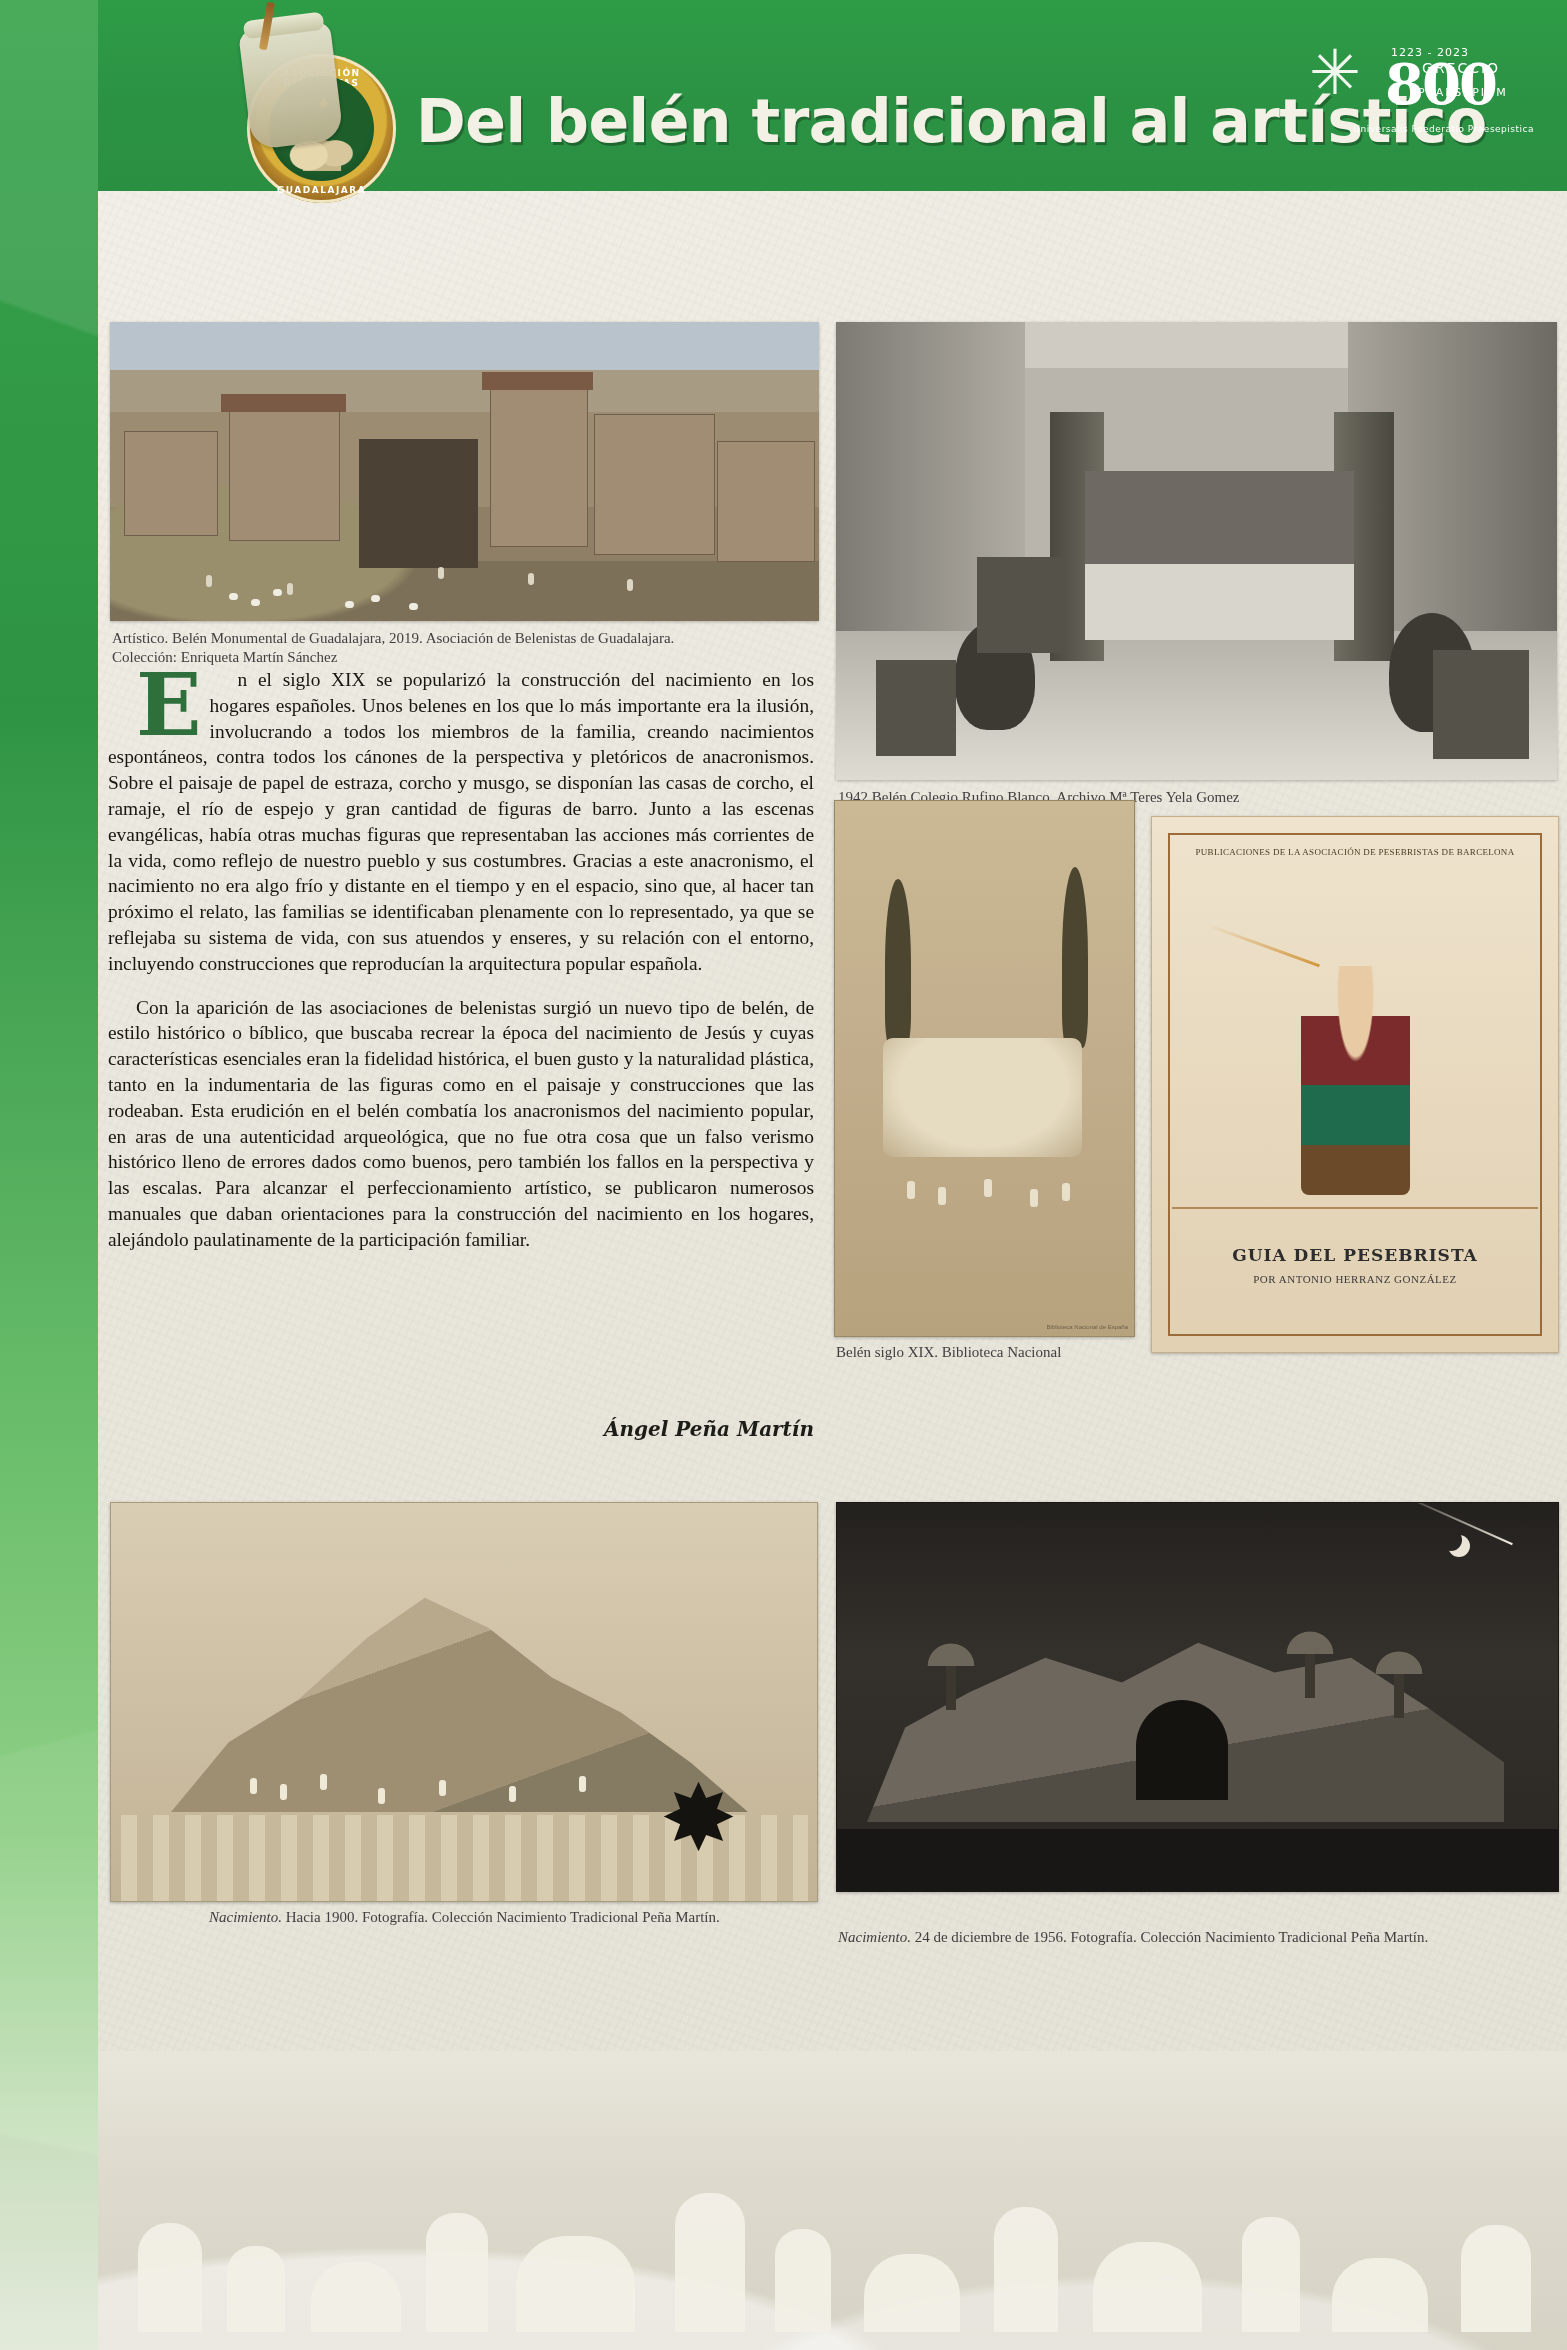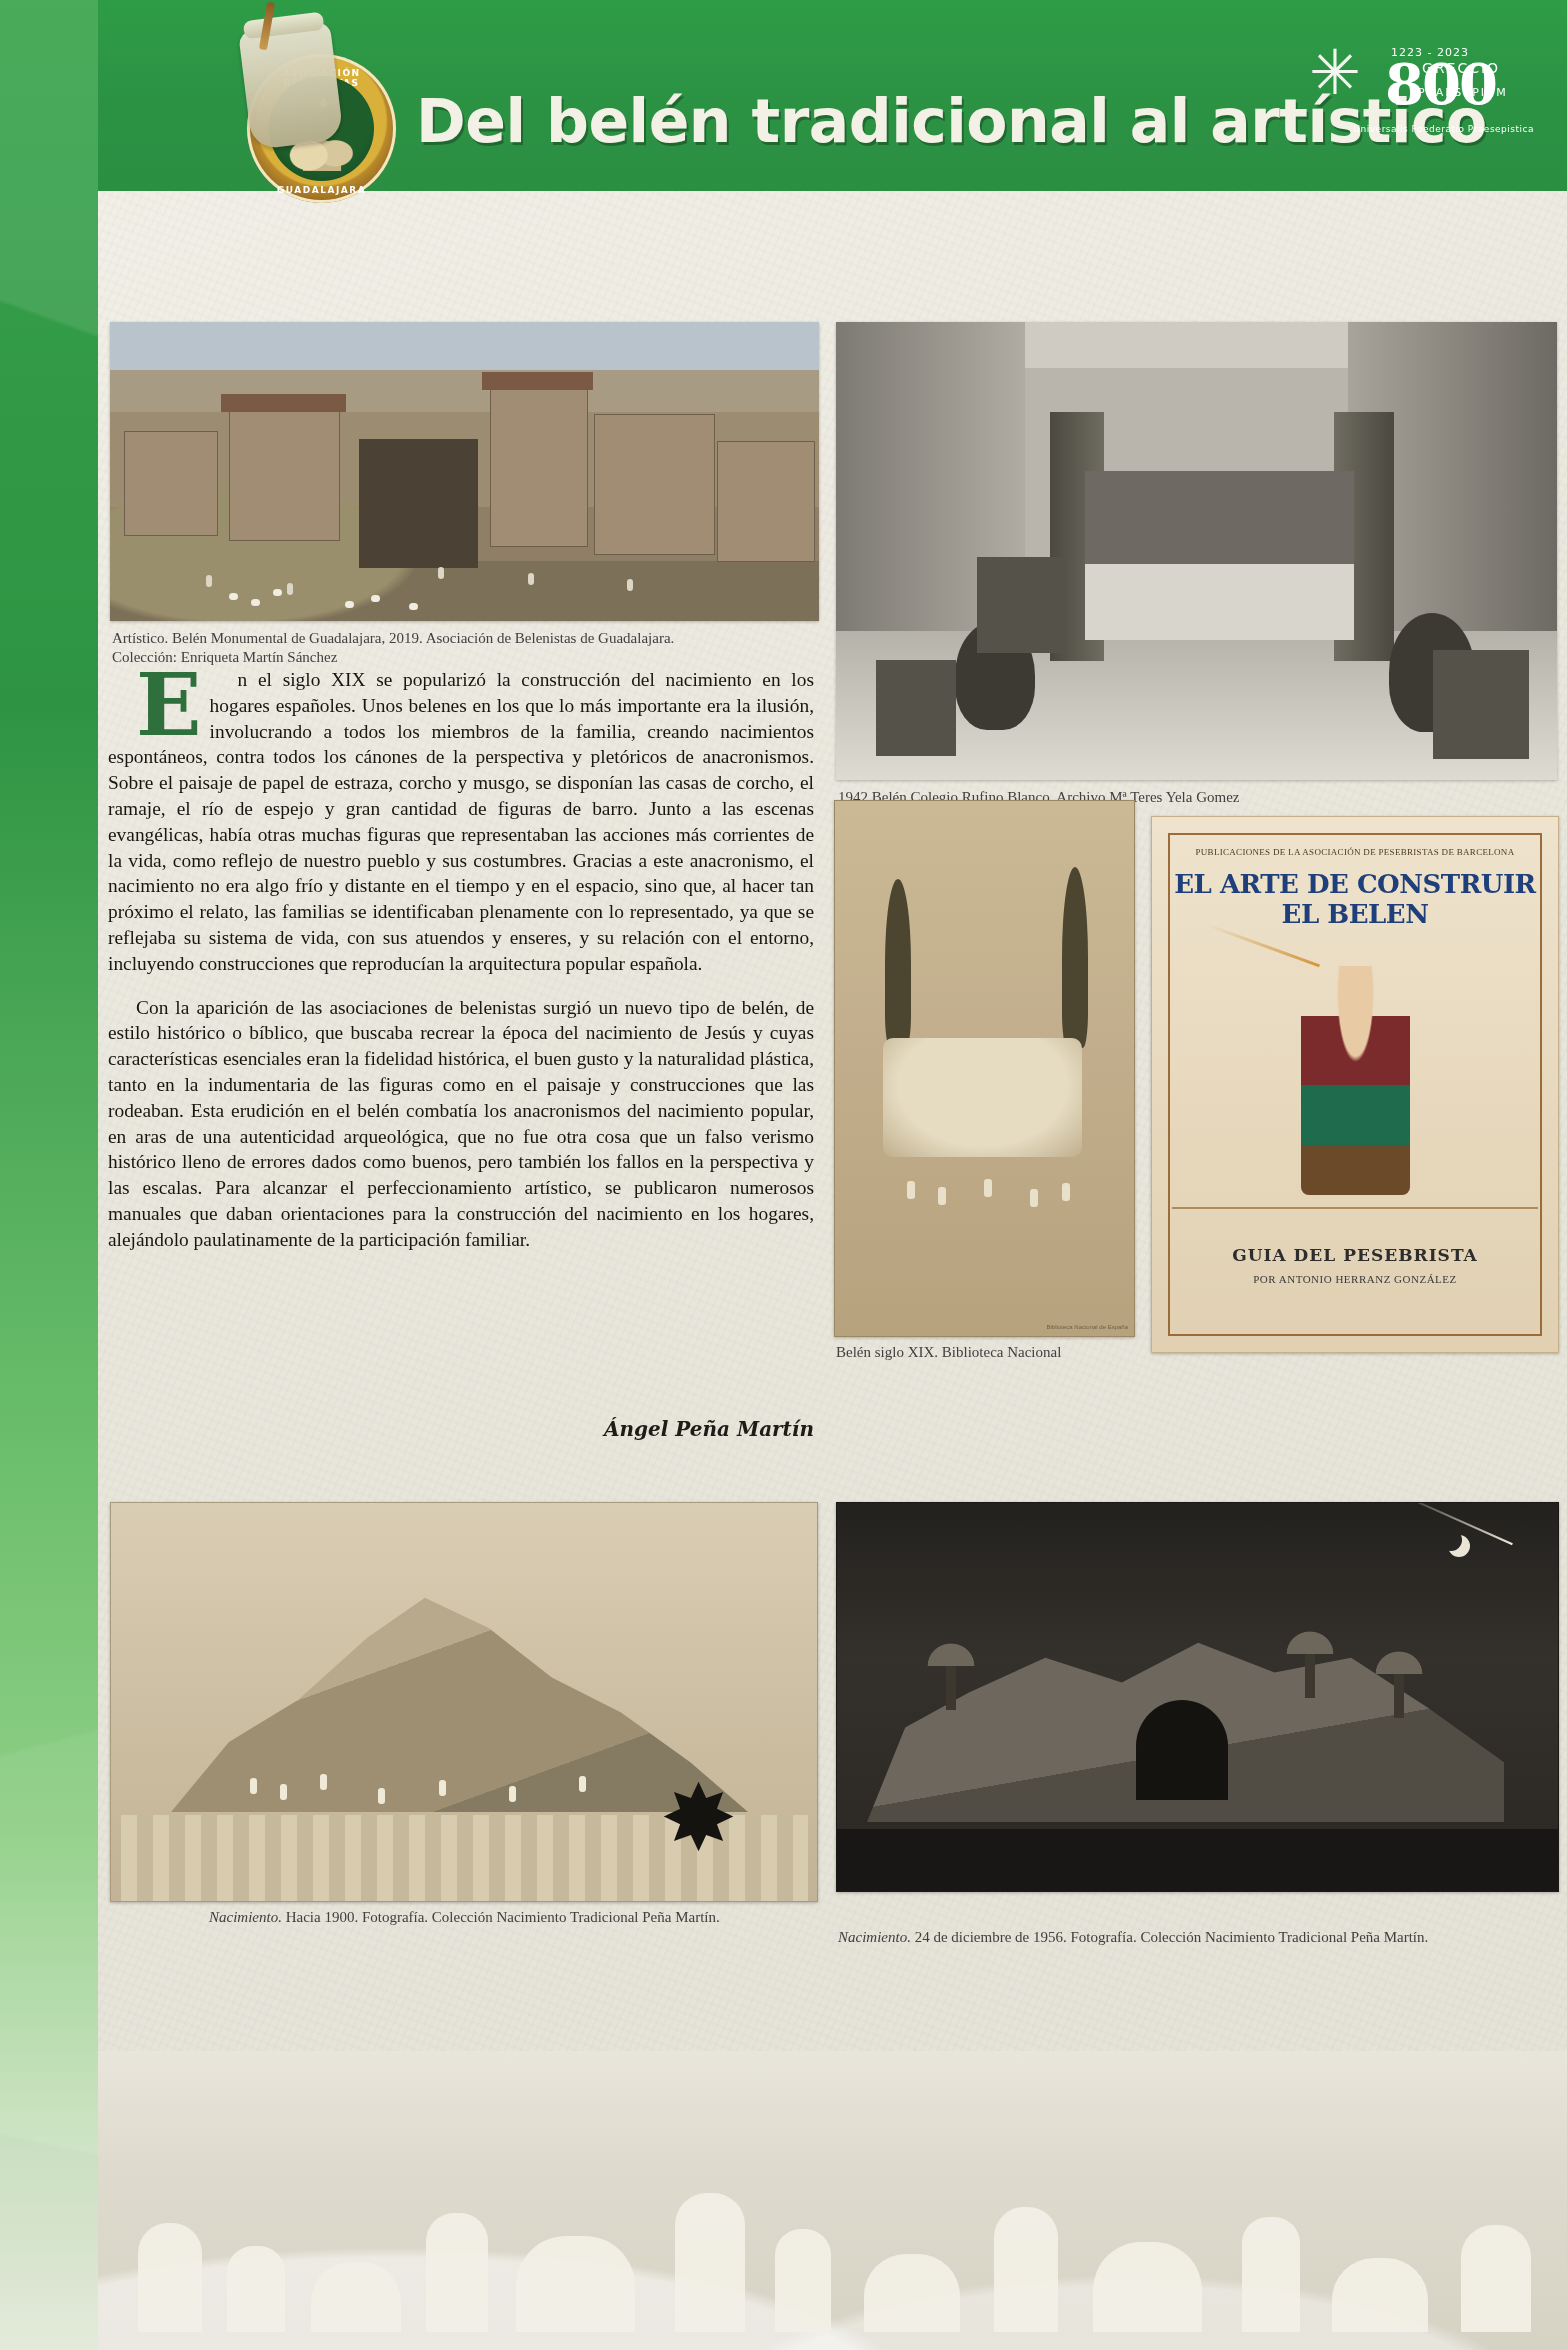--- a/index.html
+++ b/index.html
@@ -548,21 +548,20 @@
       <div class="bl-fig" style="left:149px;top:378px;"></div>
       <div class="bl-fig" style="left:195px;top:388px;"></div>
       <div class="bl-fig" style="left:227px;top:382px;"></div>
       <div class="stamp">Biblioteca Nacional de España</div>
     </div>
     <div class="caption" id="cap-belen-xix">Belén siglo XIX. Biblioteca Nacional</div>
 
     <div class="photo" id="photo-libro">
       <div class="book-border"></div>
       <div class="pub">PUBLICACIONES DE LA ASOCIACIÓN DE PESEBRISTAS DE BARCELONA</div>
-      <div class="book-title">EL ARTE DE CONSTRUIR EL BELEN</div>
       <div class="comet"></div>
       <div class="shepherd"></div>
       <div class="ground"></div>
       <div class="guia">GUIA DEL PESEBRISTA</div>
       <div class="autor">POR ANTONIO HERRANZ GONZÁLEZ</div>
     </div>
 
     <div class="body-text">
       <p><span class="drop-cap">E</span><span>n el siglo XIX se popularizó la construcción del nacimiento en los hogares españoles. Unos belenes en los que lo más importante era la ilusión, involucrando a todos los miembros de la familia, creando nacimientos espontáneos, contra todos los cánones de la perspectiva y pletóricos de anacronismos. Sobre el paisaje de papel de estraza, corcho y musgo, se disponían las casas de corcho, el ramaje, el río de espejo y gran cantidad de figuras de barro. Junto a las escenas evangélicas, había otras muchas figuras que representaban las acciones más corrientes de la vida, como reflejo de nuestro pueblo y sus costumbres. Gracias a este anacronismo, el nacimiento no era algo frío y distante en el tiempo y en el espacio, sino que, al hacer tan próximo el relato, las familias se identificaban plenamente con lo representado, ya que se reflejaba su sistema de vida, con sus atuendos y enseres, y su relación con el entorno, incluyendo construcciones que reproducían la arquitectura popular española.</span></p>
       <p>Con la aparición de las asociaciones de belenistas surgió un nuevo tipo de belén, de estilo histórico o bíblico, que buscaba recrear la época del nacimiento de Jesús y cuyas características esenciales eran la fidelidad histórica, el buen gusto y la naturalidad plástica, tanto en la indumentaria de las figuras como en el paisaje y construcciones que las rodeaban. Esta erudición en el belén combatía los anacronismos del nacimiento popular, en aras de una autenticidad arqueológica, que no fue otra cosa que un falso verismo histórico lleno de errores dados como buenos, pero también los fallos en la perspectiva y las escalas. Para alcanzar el perfeccionamiento artístico, se publicaron numerosos manuales que daban orientaciones para la construcción del nacimiento en los hogares, alejándolo paulatinamente de la participación familiar.</p>

